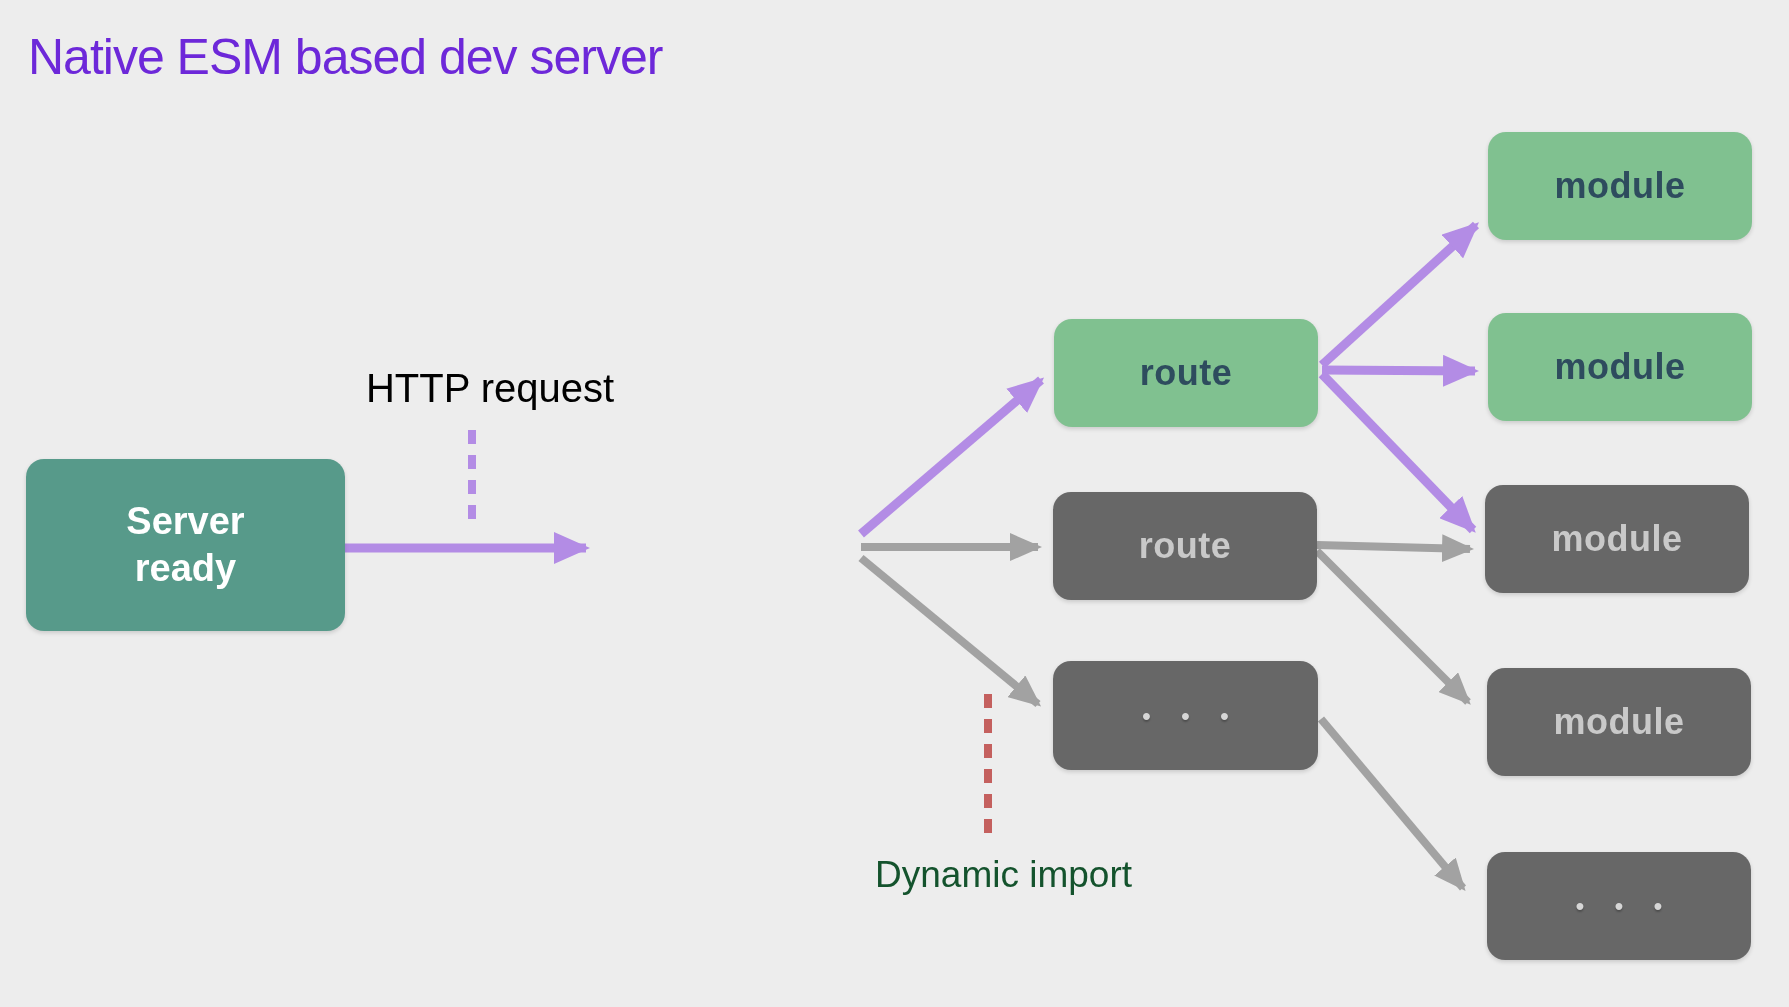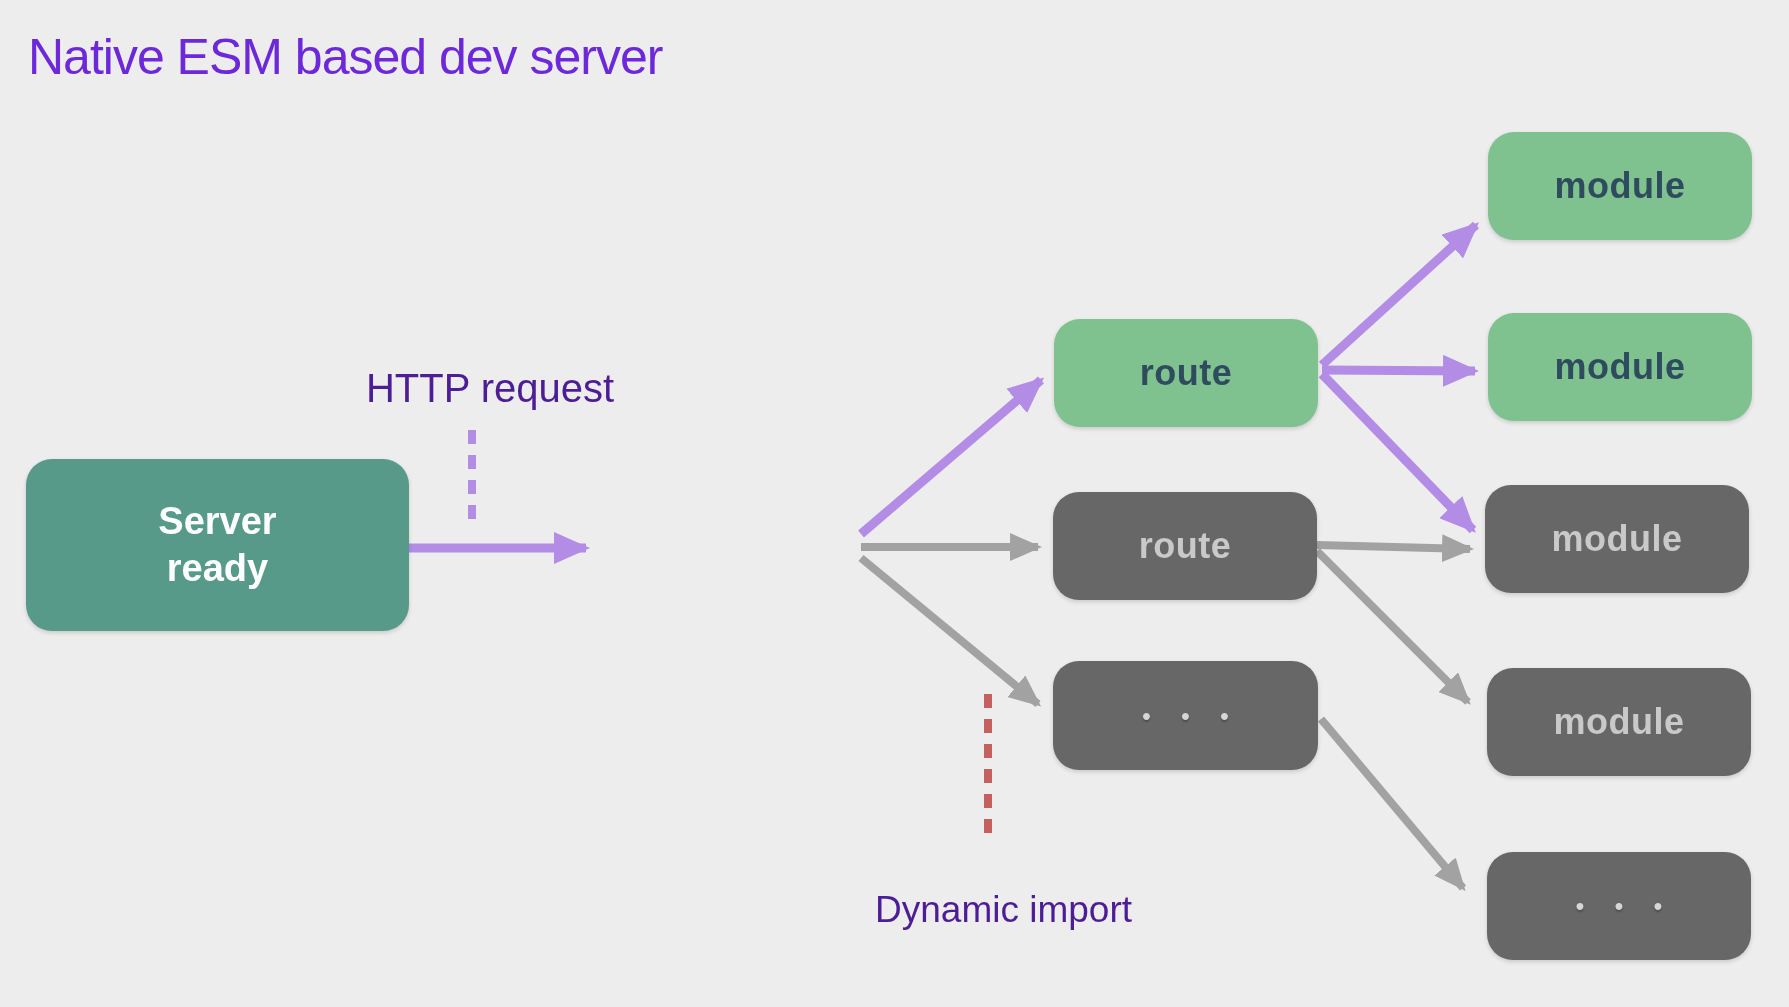--- a/index.html
+++ b/index.html
@@ -16,21 +16,21 @@
     overflow: hidden;
   }
   #arrow-layer {
     position: absolute;
     inset: 0;
     width: 1789px;
     height: 1007px;
   }
   .node {
     position: absolute;
-    border-radius: 26px;
+    border-radius: 18px;
     display: flex;
     align-items: center;
     justify-content: center;
     flex-direction: column;
     box-shadow: 0 2px 4px rgba(0,0,0,0.15);
     box-sizing: border-box;
   }
   .node-teal   { background: #579a8a; }
   .node-lime   { background: #cde28b; }
   .node-green  { background: #80c190; }
@@ -67,30 +67,30 @@
     letter-spacing: -1px;
     white-space: nowrap;
   }
   .annotation-purple {
     position: absolute;
     left: 330px;
     top: 366px;
     width: 320px;
     text-align: center;
     font-size: 40px;
-    color: #4c1d95;
+    color: #000000;
     white-space: nowrap;
   }
   .annotation-red {
     position: absolute;
     left: 875px;
-    top: 887px;
+    top: 852px;
     font-size: 37px;
     line-height: 46px;
-    color: #4c1d95;
+    color: #14532d;
     white-space: nowrap;
   }
 </style>
 </head>
 <body>
 
 <div id="stage">
 
   <svg id="arrow-layer" viewBox="0 0 1789 1007" xmlns="http://www.w3.org/2000/svg">
     <defs>
@@ -118,21 +118,21 @@
     <line x1="988" y1="694" x2="988" y2="843" stroke="#c4605e" stroke-width="8" stroke-dasharray="14 11"></line>
   </svg>
 
   <div class="page-title">Native ESM based dev server</div>
 
   <div class="annotation-purple">HTTP request</div>
   <div class="annotation-red">
     <div>Dynamic import</div>
   </div>
 
-  <div class="node node-teal" style="left:26px; top:459px; width:383px; height:172px;">
+  <div class="node node-teal" style="left:26px; top:459px; width:319px; height:172px;">
     <div class="server-label">
       <div>Server</div>
       <div>ready</div>
     </div>
   </div>
 
 
   <div class="node node-green" style="left:1054px; top:319px; width:264px; height:108px;">
     <span class="node-label text-dark">route</span>
   </div>

